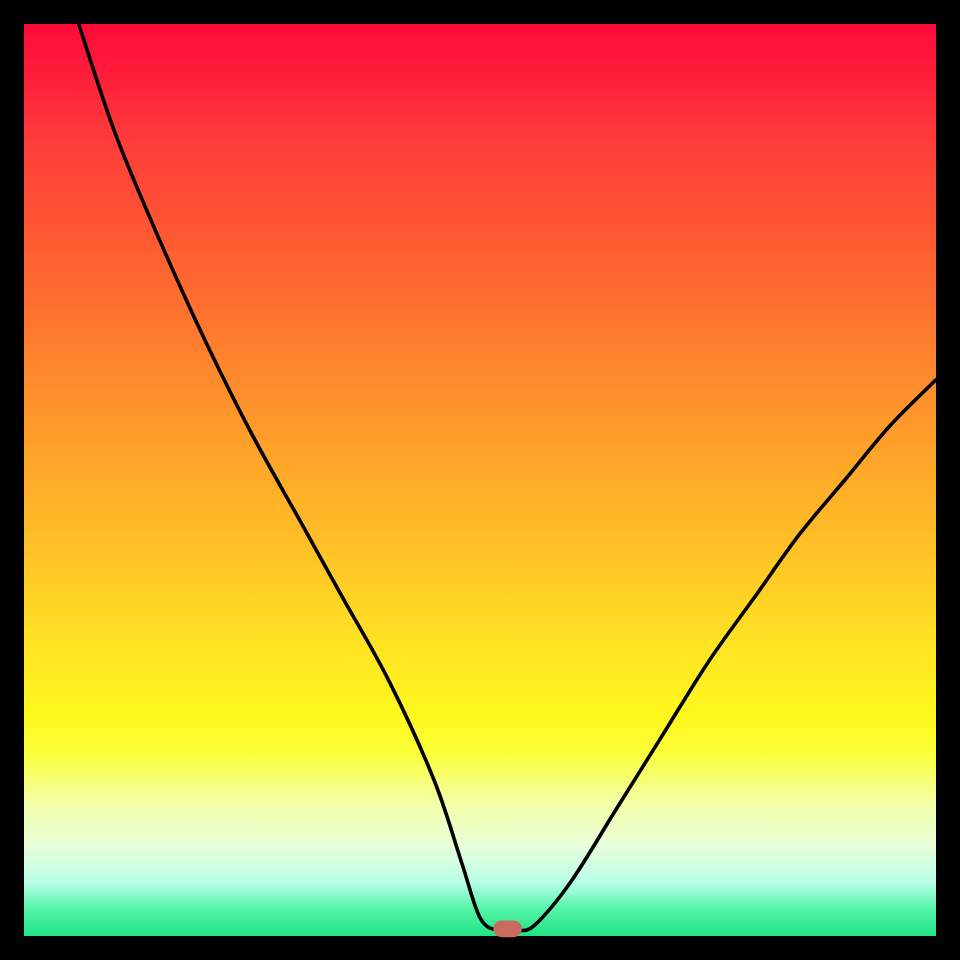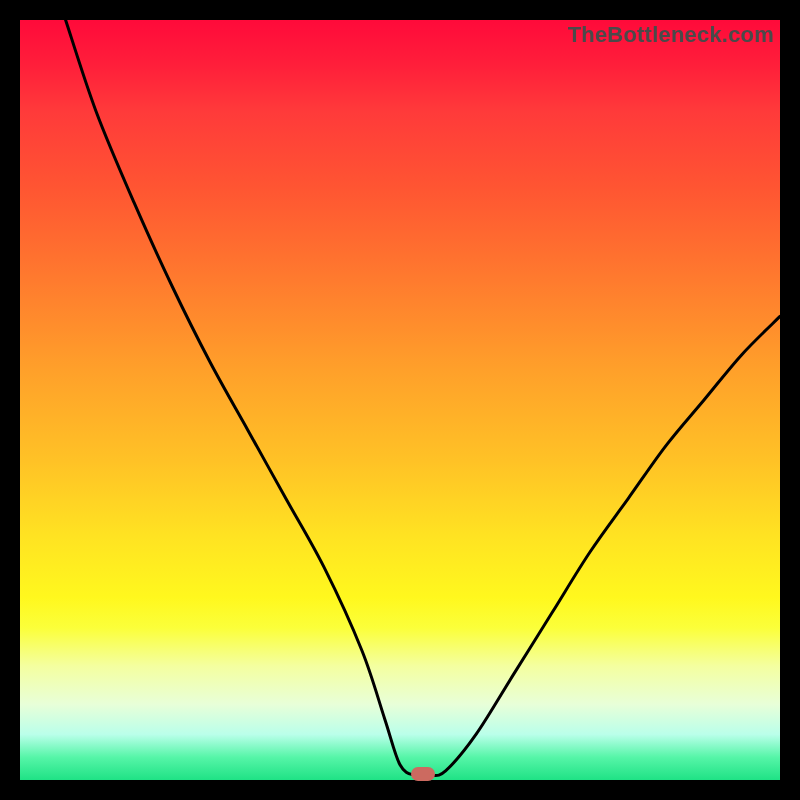--- a/index.html
+++ b/index.html
@@ -65,21 +65,20 @@
     border-radius: 7px;
     transform: translate(-50%, -50%);
   }
 </style>
 </head>
 <body>
 
 <div class="frame">
   <div class="plot-area">
 
-    <div class="watermark">TheBottleneck.com</div>
 
     <svg class="curve" viewBox="0 0 760 760" preserveAspectRatio="none">
       <path fill="none" stroke="#000" stroke-width="3" stroke-linecap="round" stroke-linejoin="round" d="M 45.6 0.0 C 50.7 15.2, 64.6 60.8, 76.0 91.2 C 87.4 121.6, 101.3 153.3, 114.0 182.4 C 126.7 211.5, 139.3 239.4, 152.0 266.0 C 164.7 292.6, 177.3 317.9, 190.0 342.0 C 202.7 366.1, 215.3 387.6, 228.0 410.4 C 240.7 433.2, 253.3 456.0, 266.0 478.8 C 278.7 501.6, 291.3 521.9, 304.0 547.2 C 316.7 572.5, 331.9 605.5, 342.0 630.8 C 352.1 656.1, 358.5 680.2, 364.8 699.2 C 371.1 718.2, 374.9 735.4, 380.0 744.8 C 385.1 754.2, 390.1 753.7, 395.2 755.4 C 400.3 757.2, 405.3 756.2, 410.4 755.4 C 415.5 754.7, 418.0 757.7, 425.6 750.9 C 433.2 744.0, 444.6 730.6, 456.0 714.4 C 467.4 698.2, 481.3 673.9, 494.0 653.6 C 506.7 633.3, 519.3 613.1, 532.0 592.8 C 544.7 572.5, 557.3 551.0, 570.0 532.0 C 582.7 513.0, 595.3 496.5, 608.0 478.8 C 620.7 461.1, 633.3 442.1, 646.0 425.6 C 658.7 409.1, 671.3 395.2, 684.0 380.0 C 696.7 364.8, 709.3 348.3, 722.0 334.4 C 734.7 320.5, 753.7 302.7, 760.0 296.4"></path>
     </svg>
 
     <div class="marker" style="left: 402.8px; top: 753.92px; background: rgb(204, 106, 96);"></div>
 
   </div>
 </div>
 

